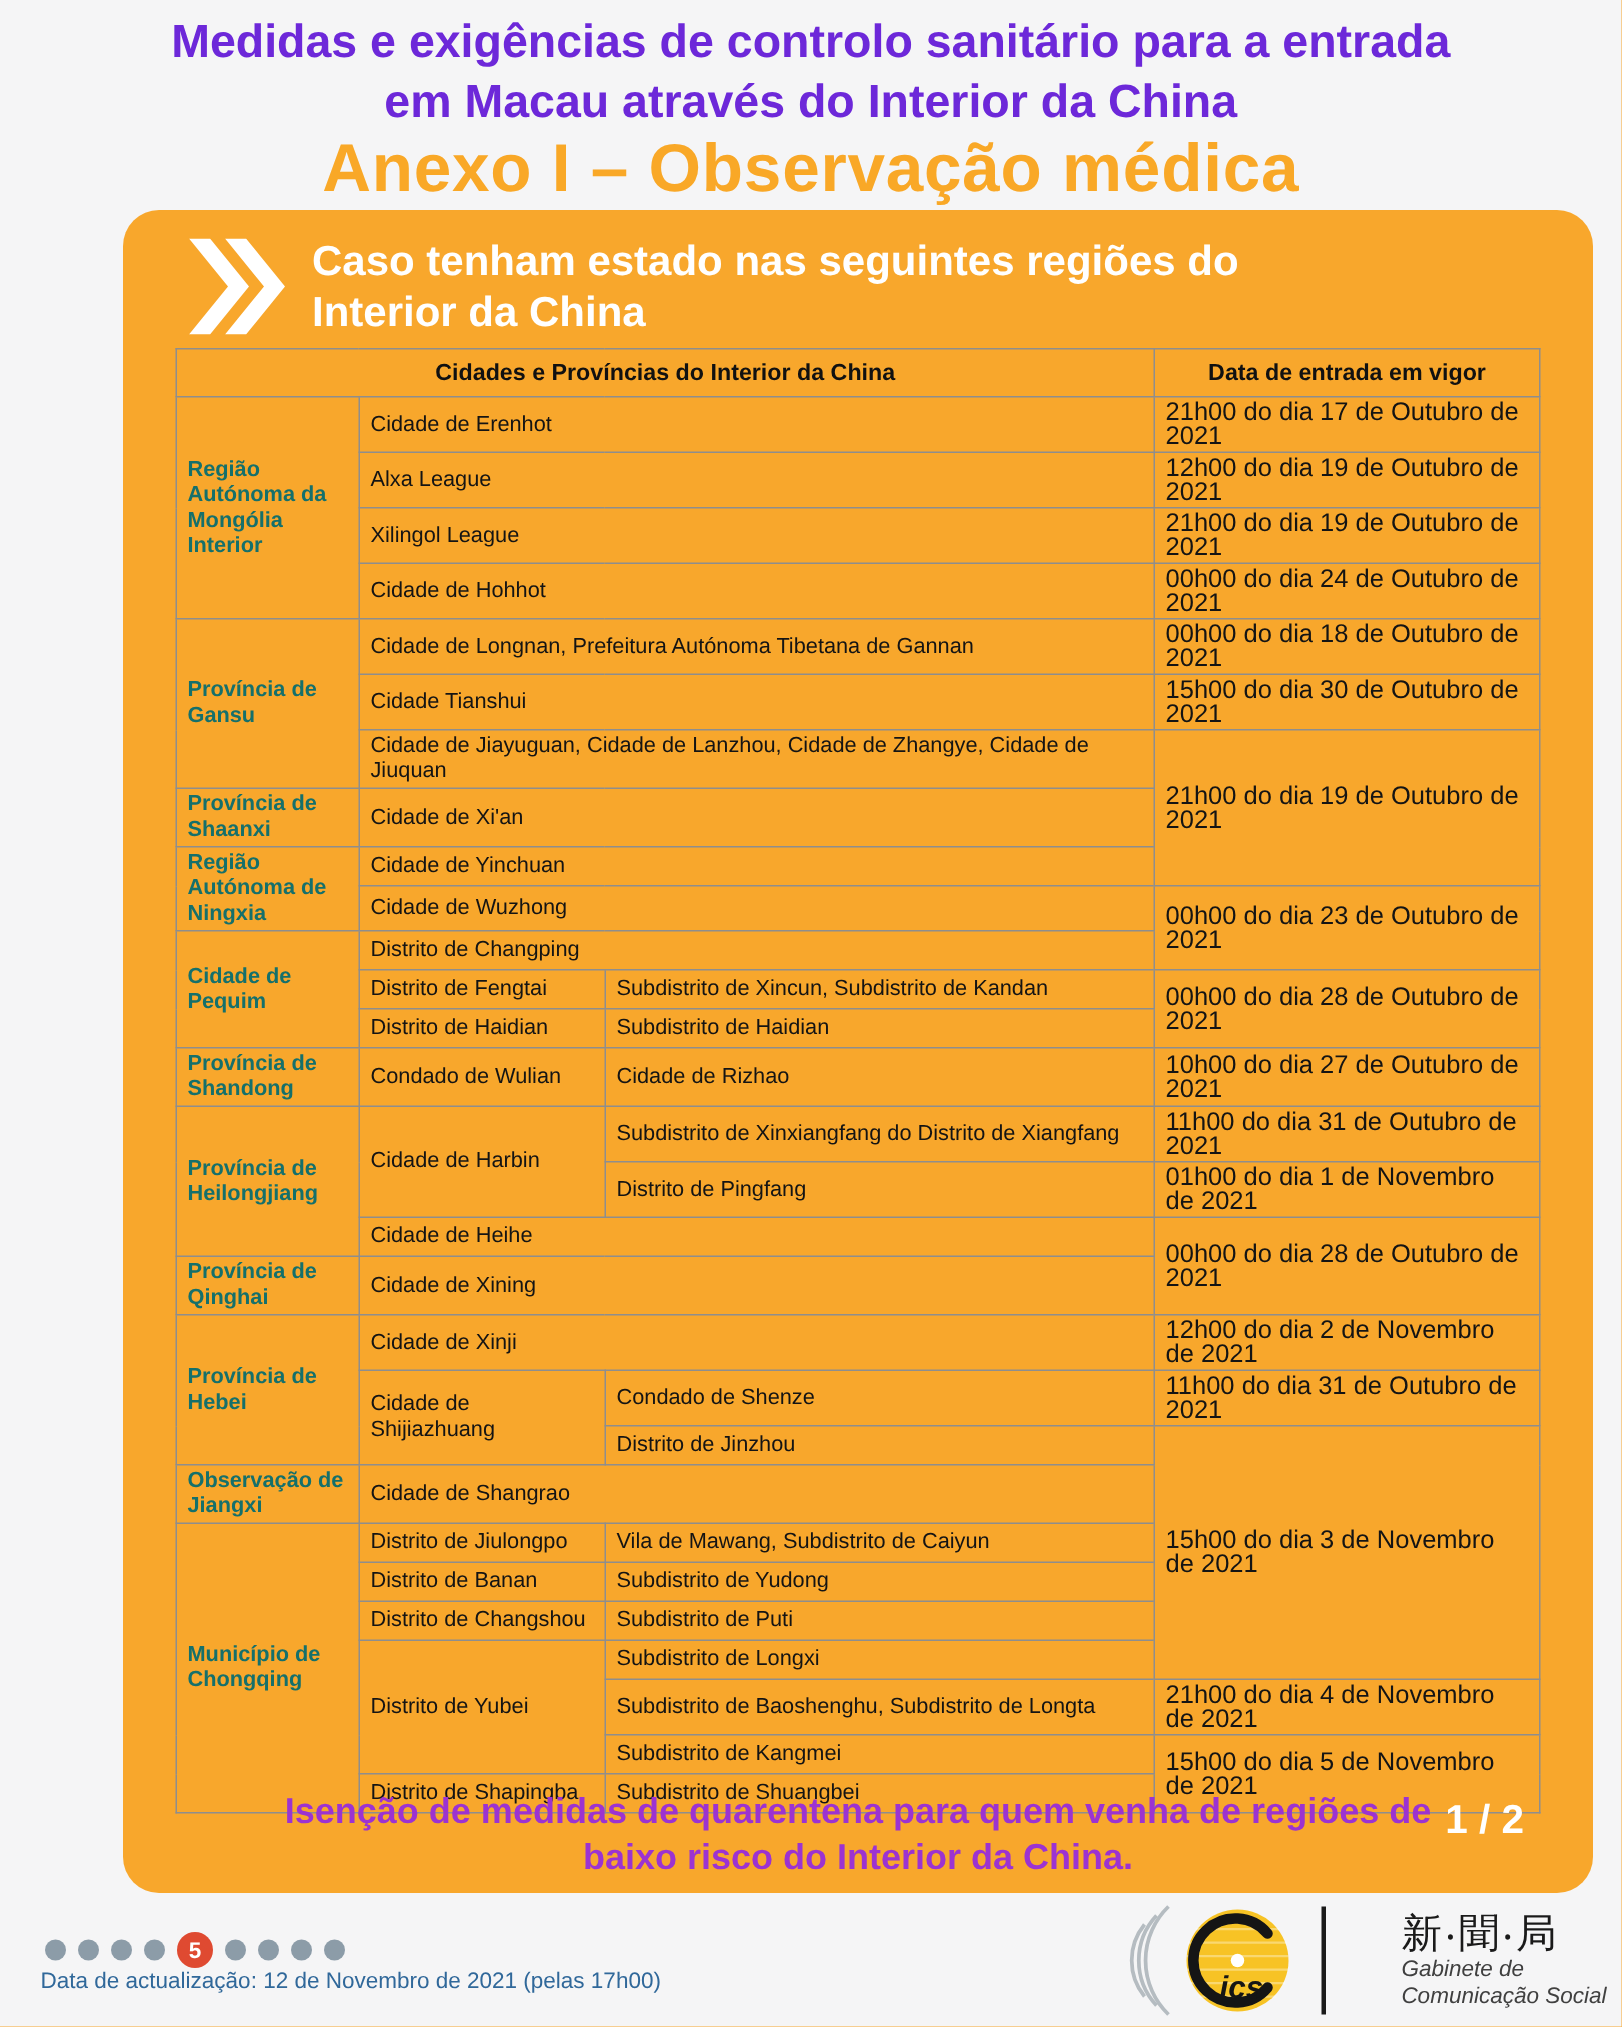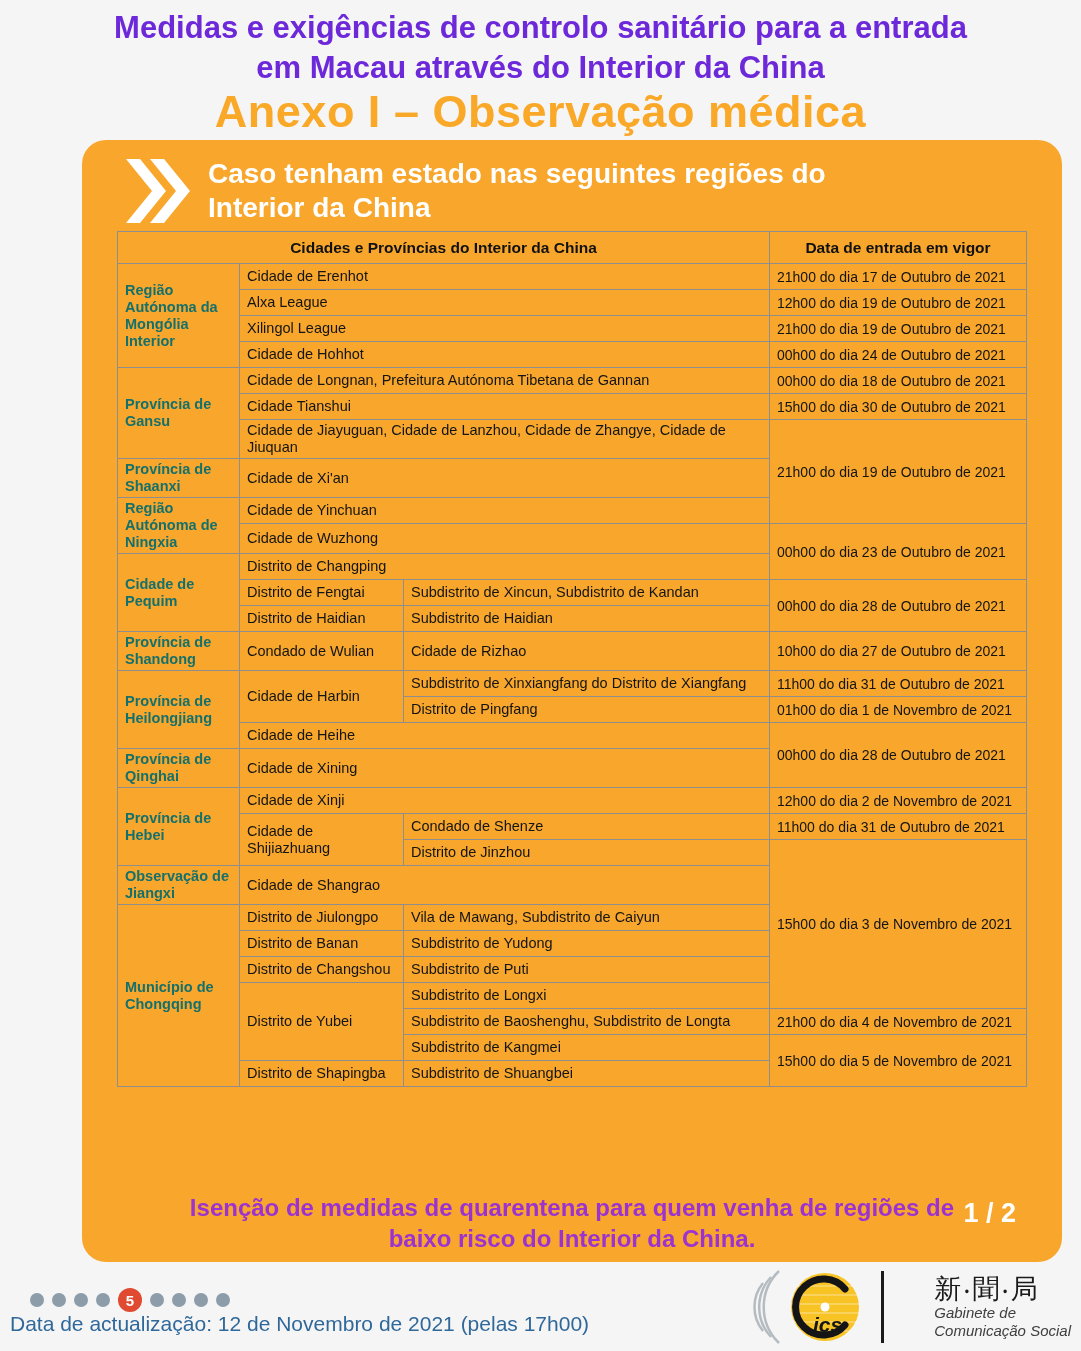--- a/index.html
+++ b/index.html
@@ -35,40 +35,40 @@
     background:#F8A72C;
   }
   table.regions th, table.regions td{
     border:1px solid #8e8e8e;padding:2px 7px;vertical-align:middle;
     overflow:hidden;
   }
   table.regions th{font-size:15.5px;font-weight:bold;color:#111;text-align:center;height:27px;}
   table.regions tr{height:26px;}
   td.region{color:#15706B;font-weight:bold;font-size:14.5px;line-height:17px;}
   td.place{color:#141414;font-size:14.5px;line-height:17px;}
-  td.date{color:#141414;font-size:14px;line-height:16px;padding-left:6px;}
+  td.date{color:#141414;font-size:17px;line-height:16px;padding-left:6px;}
   
   .exemption{
     position:absolute;left:0;right:0;bottom:8px;text-align:center;
     color:#9C33D1;font-size:24px;font-weight:bold;line-height:31px;
   }
   .exemption-inner{max-width:790px;margin:0 auto;}
   .page-indicator{
     position:absolute;top:1058px;right:46px;
     color:#ffffff;font-size:27px;font-weight:bold;
   }
   
   .dots{position:absolute;left:30px;top:1288px;display:flex;align-items:center;gap:8px;}
   .dot{width:14px;height:14px;border-radius:50%;background:#8C9CA8;flex:0 0 auto;}
   .dot-active{
     width:24px;height:24px;background:#DF4A31;color:#fff;
     display:flex;align-items:center;justify-content:center;
     font-size:15px;font-weight:bold;
   }
-  .update-date{position:absolute;left:10px;top:1312px;color:#30689A;font-size:21px;}
+  .update-date{position:absolute;left:27px;top:1312px;color:#30689A;font-size:15px;}
   .gcs-logo{position:absolute;right:10px;top:1263px;display:flex;align-items:center;height:88px;}
   .logo-divider{width:3px;height:72px;background:#1a1a1a;margin:0 10px 0 2px;}
   .logo-text{display:flex;flex-direction:column;justify-content:center;margin-left:40px;}
   .logo-cn{font-size:27px;color:#1a1a1a;letter-spacing:2px;line-height:30px;}
   .logo-pt{font-size:15px;font-style:italic;color:#404040;line-height:18px;}
 </style>
 </head>
 <body>
 
 <header class="title-block">

